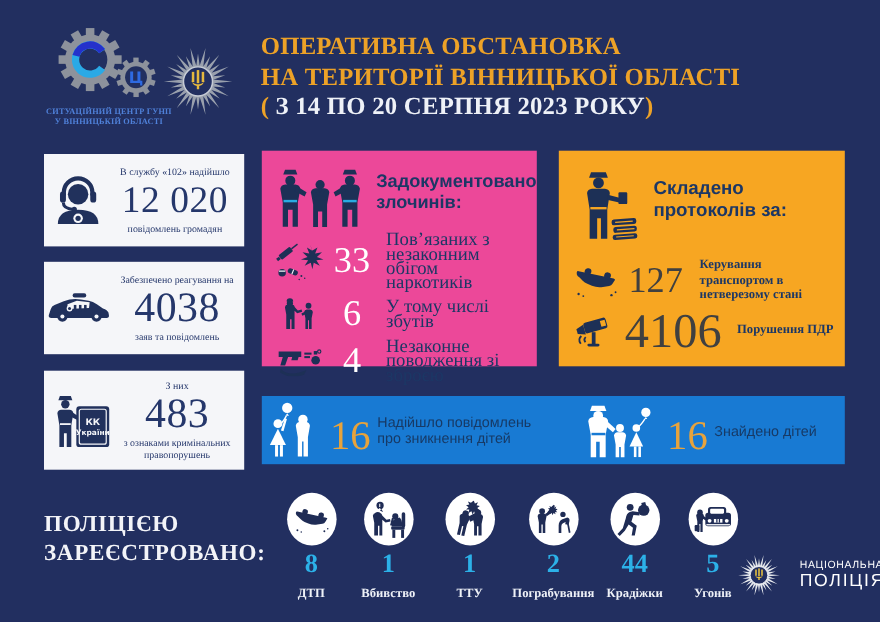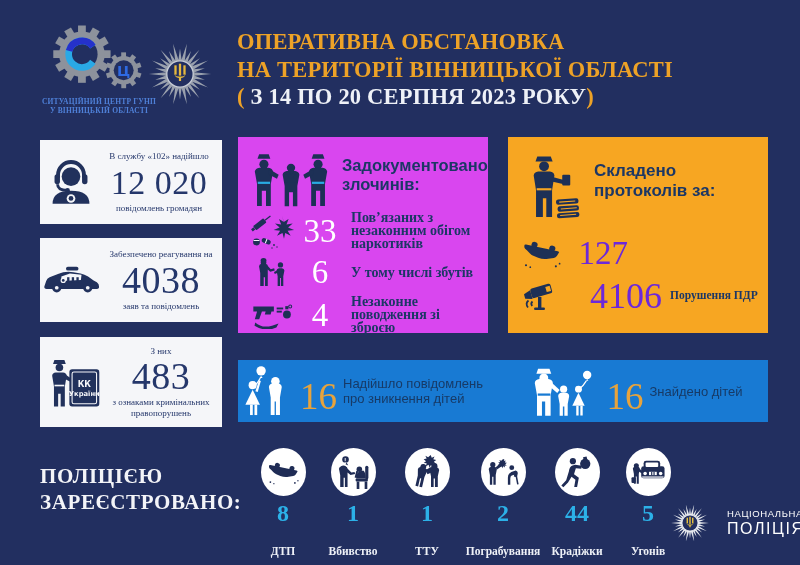--- a/index.html
+++ b/index.html
@@ -22,59 +22,59 @@
   .card-ic{width:62px;display:flex;justify-content:center;align-items:flex-end;color:#21315c;flex:none}
   .card-tx{flex:1;text-align:center;padding-right:6px}
   .c-top,.c-bot{font-size:9px;font-weight:normal;line-height:10.5px}
   .c-val{font-size:38px;line-height:41px;letter-spacing:.5px}
   #card0{top:140px;height:84px}
   #card1{top:238px;height:84px}
   #card2{top:337px;height:90px}
   #card0 .c-val{font-size:34px}
 
   
-  .crimes{position:absolute;left:238px;top:137px;width:250px;height:196px;background:#d946ef;color:#1c3765;padding:10px 8px 18px 10px}
+  .crimes{position:absolute;left:238px;top:137px;width:250px;height:196px;background:#ec4899;color:#1c3765;padding:10px 8px 18px 10px}
   .cr-head{display:flex;align-items:flex-start}
   .cr-head .ic{width:86px;height:64px;color:#1d3056;flex:none}
   .cr-head h2{font-family:"Liberation Sans",sans-serif;font-weight:bold;font-size:16.5px;line-height:19px;margin:9px 0 0 8px}
   .cr-item{display:flex;align-items:center}
   .cr-item .ic{width:48px;flex:none;color:#1d3056}
   .cr-num{width:48px;text-align:center;font-size:33px;color:#fff;line-height:34px}
-  .cr-lbl{flex:1;font-weight:bold;font-size:14px;line-height:13px;padding-left:7px}
+  .cr-lbl{flex:1;font-weight:normal;font-size:17px;line-height:13px;padding-left:7px}
 
   
   .prot{position:absolute;left:508px;top:137px;width:260px;height:196px;background:#f7a622;color:#1c3765;padding:8px 8px 6px 12px}
   .pr-head{display:flex;align-items:flex-start}
   .pr-head .ic{width:62px;height:80px;color:#1d3056;flex:none}
   .pr-head h2{font-family:"Liberation Sans",sans-serif;font-weight:bold;font-size:17px;line-height:20px;margin:16px 0 0 12px}
   .pr-item{display:flex;align-items:center}
   .pr-item .ic{flex:none;color:#1d3056}
-  .pr-num{text-align:right;font-size:33px;color:#6d28d9;line-height:36px}
+  .pr-num{text-align:center;font-size:33px;color:#404040;line-height:36px}
   .pr-lbl{flex:1;font-weight:bold;font-size:11.5px;line-height:13.5px;padding-left:8px}
   #prot1 .pr-num{width:64px}
   #prot1 .ic{width:44px;height:32px}
   #prot2{margin-top:4px}
-  #prot2 .pr-num{width:100px;font-size:36px;line-height:42px}
+  #prot2 .pr-num{width:100px;font-size:44px;line-height:42px}
   #prot2 .ic{width:42px;height:32px}
 
   
   .kids{position:absolute;left:238px;top:360px;width:530px;height:62px;background:#187ad3;display:flex;color:#173a66}
   .kid{flex:1;display:flex;align-items:center;justify-content:center}
   .kid .ic{color:#fff;flex:none}
   .k-ic1{width:54px;height:52px}
   .k-ic2{width:70px;height:52px}
   .k-num{font-size:37px;color:#e7a33c;margin:12px 6px 0 8px;line-height:40px}
   .k-lbl{font-family:"Liberation Sans",sans-serif;font-weight:normal;font-size:13px;line-height:15px;max-width:160px}
 
   
   .reg-title{position:absolute;left:40px;top:464px;color:#f3f4f8;font-size:21px;line-height:25.5px;letter-spacing:.6px;font-weight:600}
   .reg-item{position:absolute;top:448px;width:94px;text-align:center}
   .reg-circle{display:block;width:45px;height:48px;margin:0 auto;background:#fff;border-radius:50%;padding:7px 5px;color:#1f2c55}
   .r-num{font-weight:bold;font-size:24px;color:#2cb1e8;margin-top:5px;line-height:25px}
-  .r-lbl{font-weight:600;font-size:11.5px;color:#eef1f7;margin-top:19px}
+  .r-lbl{font-weight:600;font-size:11.5px;color:#eef1f7;margin-top:8px}
 
   
   .natpol{position:absolute;left:670px;top:499px;display:flex;align-items:center;color:#fff}
   .np-badge{width:40px;height:48px;flex:none}
   .np-tx{margin-left:17px;font-family:"Liberation Sans",sans-serif;font-weight:normal}
   .np1{font-size:9.5px;letter-spacing:.6px}
   .np2{font-size:16px;letter-spacing:1.6px;margin-top:1px}
 </style>
 </head>
 <body>
@@ -324,20 +324,21 @@
       <circle cx="11" cy="17" r="2.9"></circle>
               <circle cx="28" cy="17" r="2.9"></circle>
     </g>
     <circle cx="5" cy="26.5" r="1"></circle>
             <circle cx="9" cy="28.3" r=".8"></circle>
             <circle cx="33" cy="27.5" r="1"></circle>
             <circle cx="36.5" cy="25" r=".8"></circle>
   </svg>
         </span>
       <div class="pr-num">127</div>
+      <div class="pr-lbl">Керування транспортом в нетверезому стані</div>
     </div>
     <div class="pr-item" id="prot2">
       <span class="ic">
           <svg viewBox="0 0 40 32" fill="currentColor">
     <g transform="rotate(-16 20 12)">
       <rect x="10" y="6" width="21" height="10" rx="2"></rect>
       <path d="M10 7.2L3 9.5v4.6l7 2.3z"></path>
       <rect x="25.5" y="8.3" width="4.5" height="5.4" fill="#f7a622"></rect>
     </g>
     <rect x="17" y="17" width="3.4" height="11"></rect>

